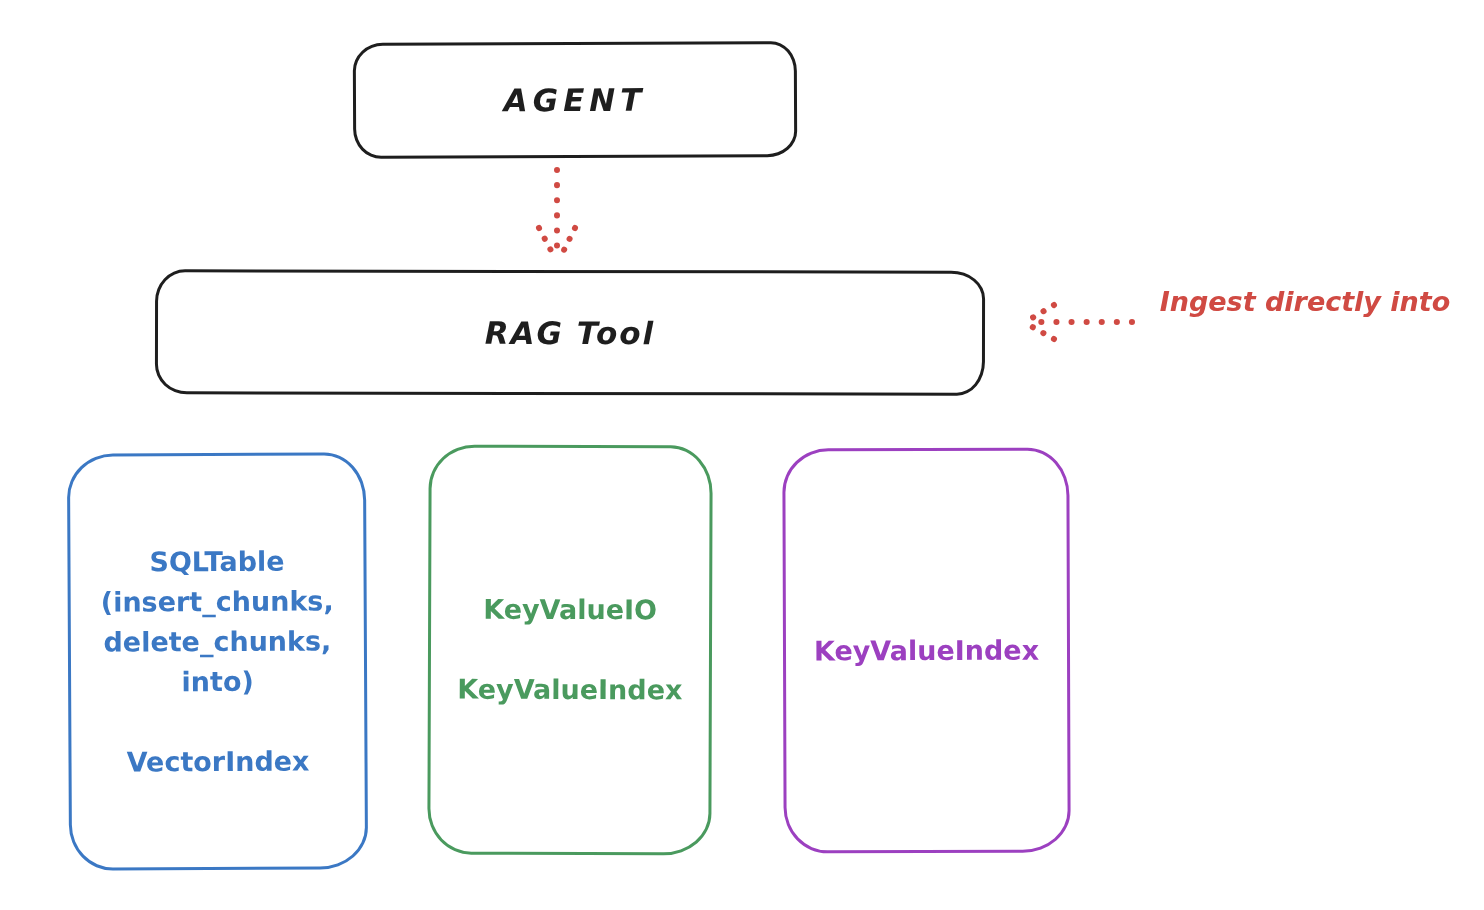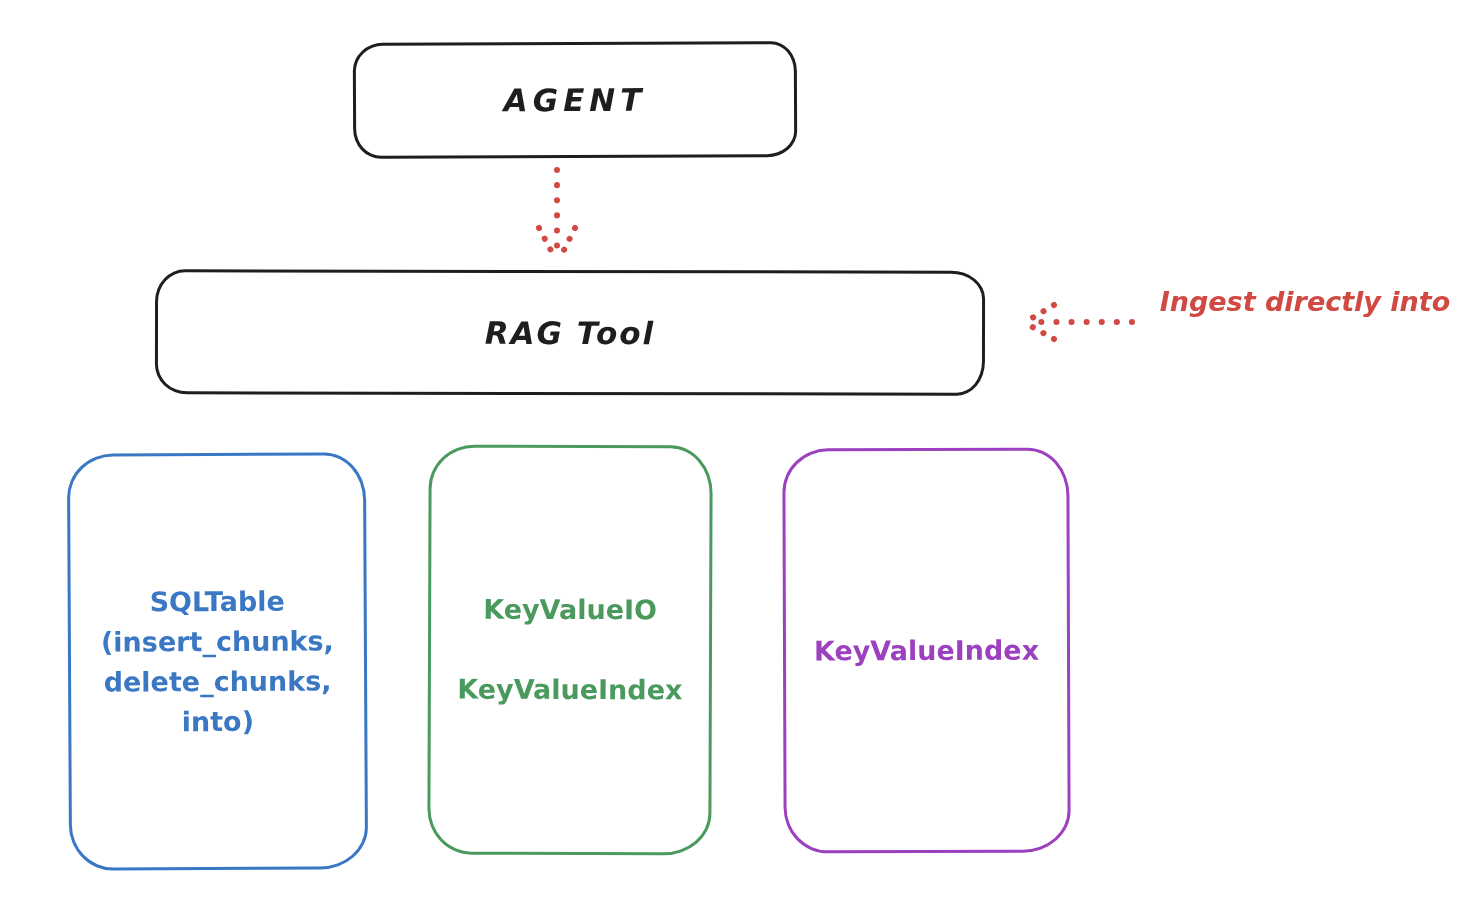--- a/index.html
+++ b/index.html
@@ -115,20 +115,21 @@
 
   <div class="annotation">
     <div>Ingest directly into</div>
   </div>
 
   <div class="backend backend-vector" style="border-color: rgb(59, 120, 196); color: rgb(59, 120, 196);">
     <div>SQLTable</div>
     <div>(insert_chunks,</div>
     <div>delete_chunks,</div>
     <div>into)</div>
+    <div class="footer">VectorIndex</div>
   </div>
 
   <div class="backend backend-kv" style="border-color: rgb(74, 154, 94); color: rgb(74, 154, 94);">
     <div>KeyValueIO</div>
     <div class="footer">KeyValueIndex</div>
   </div>
 
   <div class="backend backend-rel" style="border-color: rgb(156, 64, 192); color: rgb(156, 64, 192);">
     <div>KeyValueIndex</div>
   </div>

